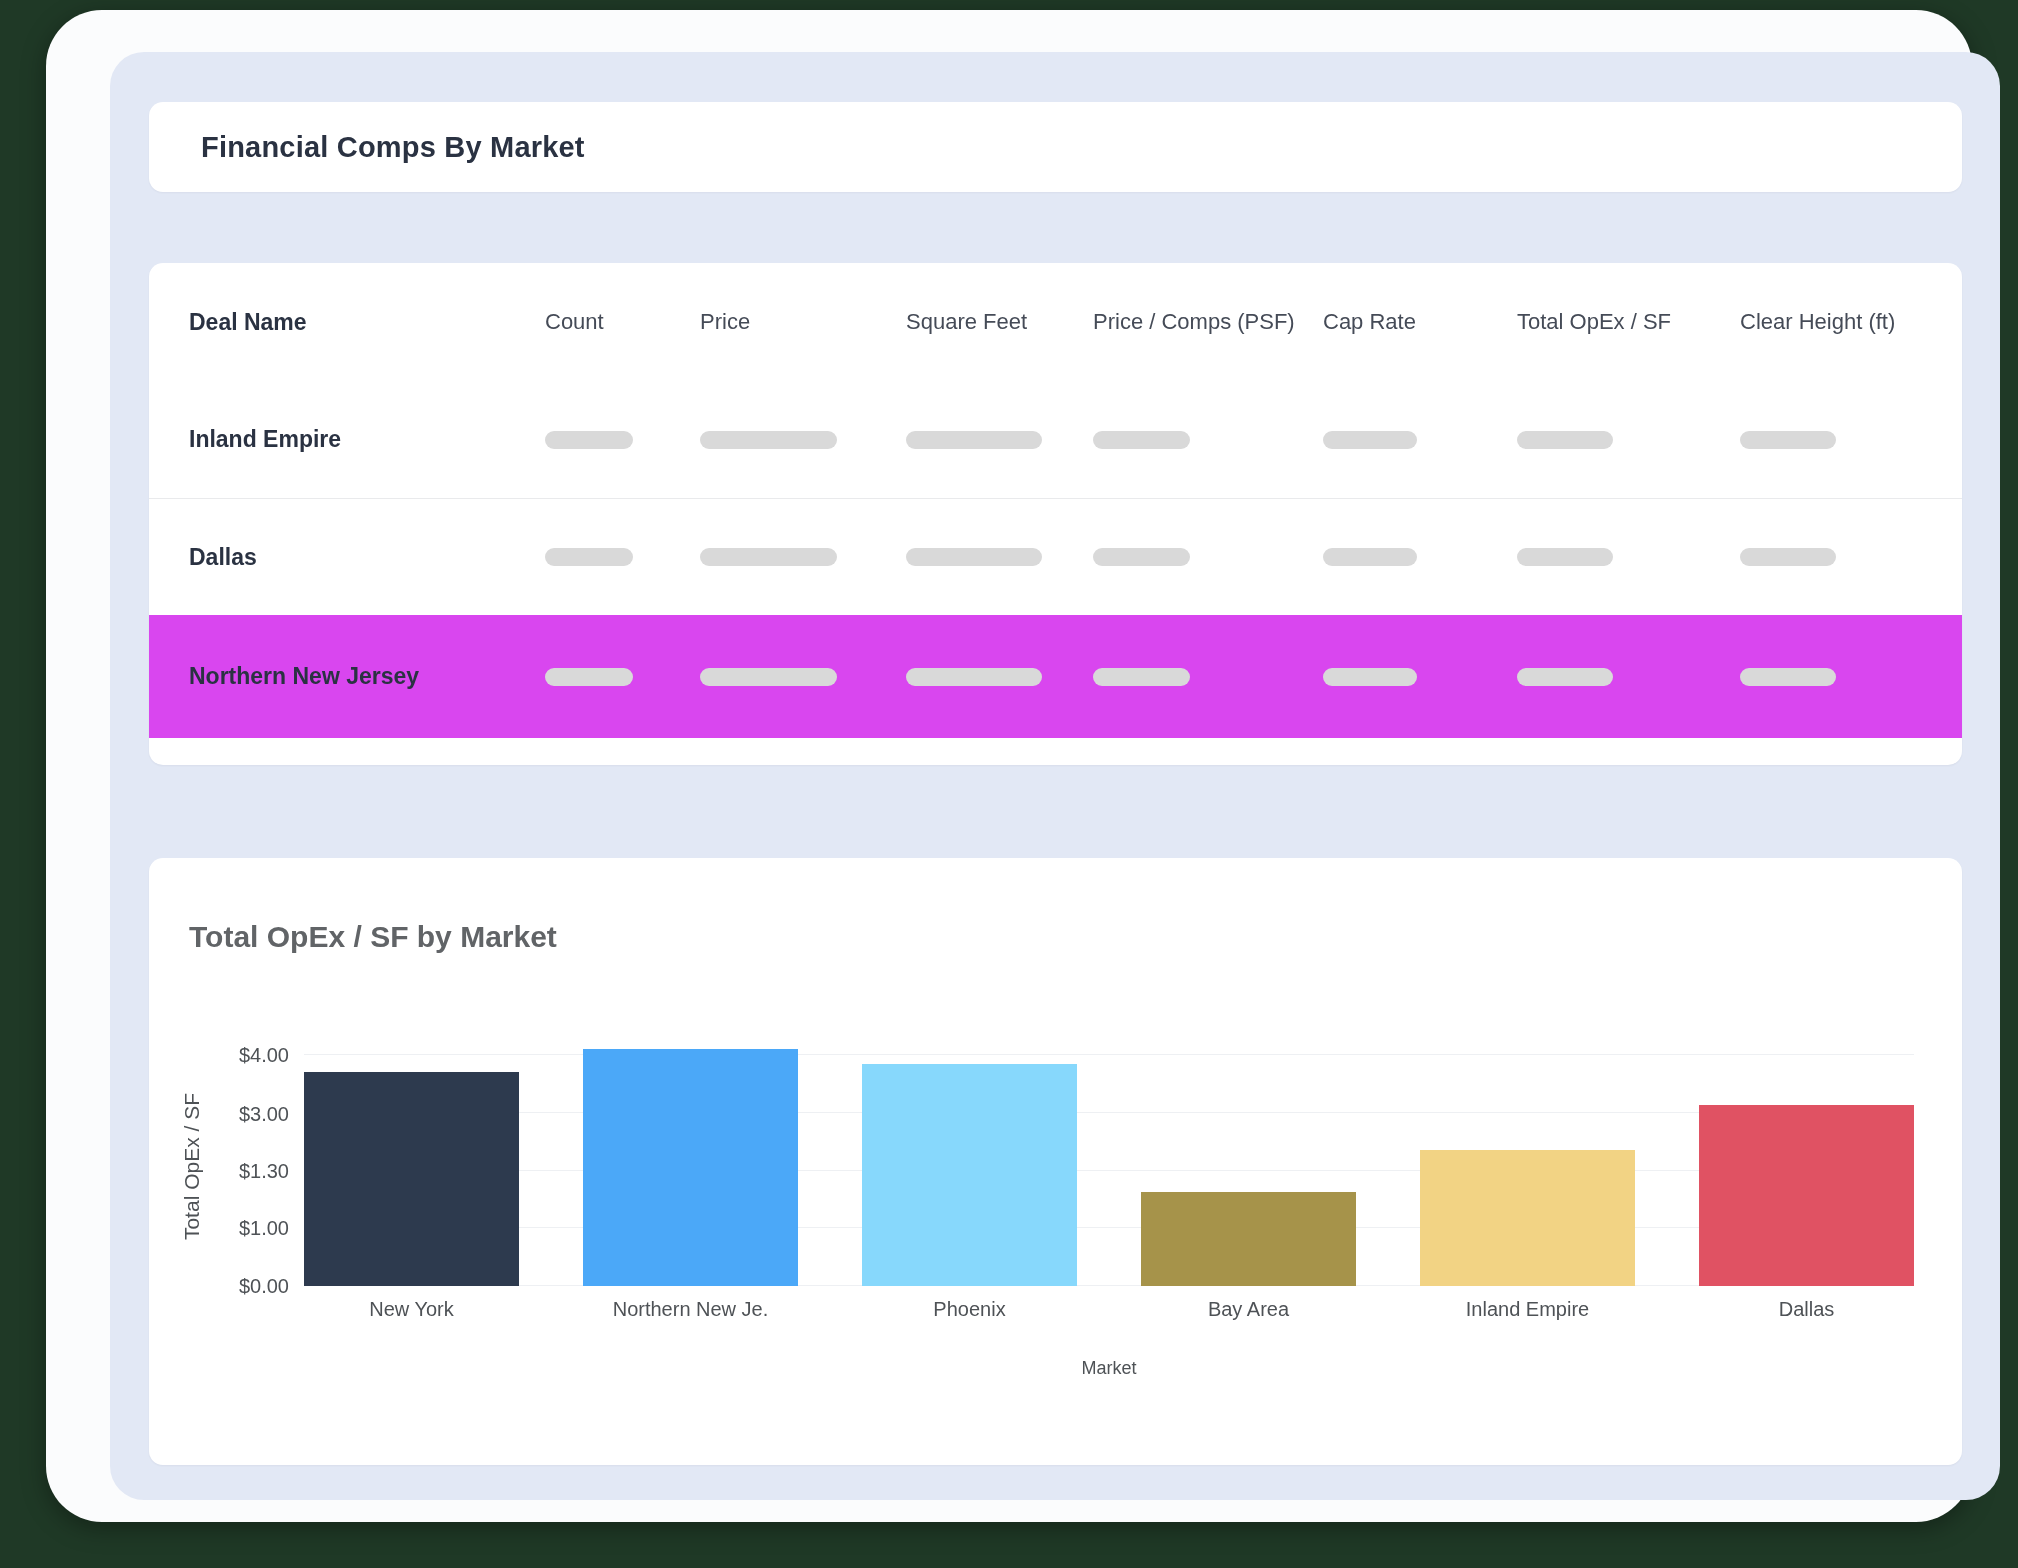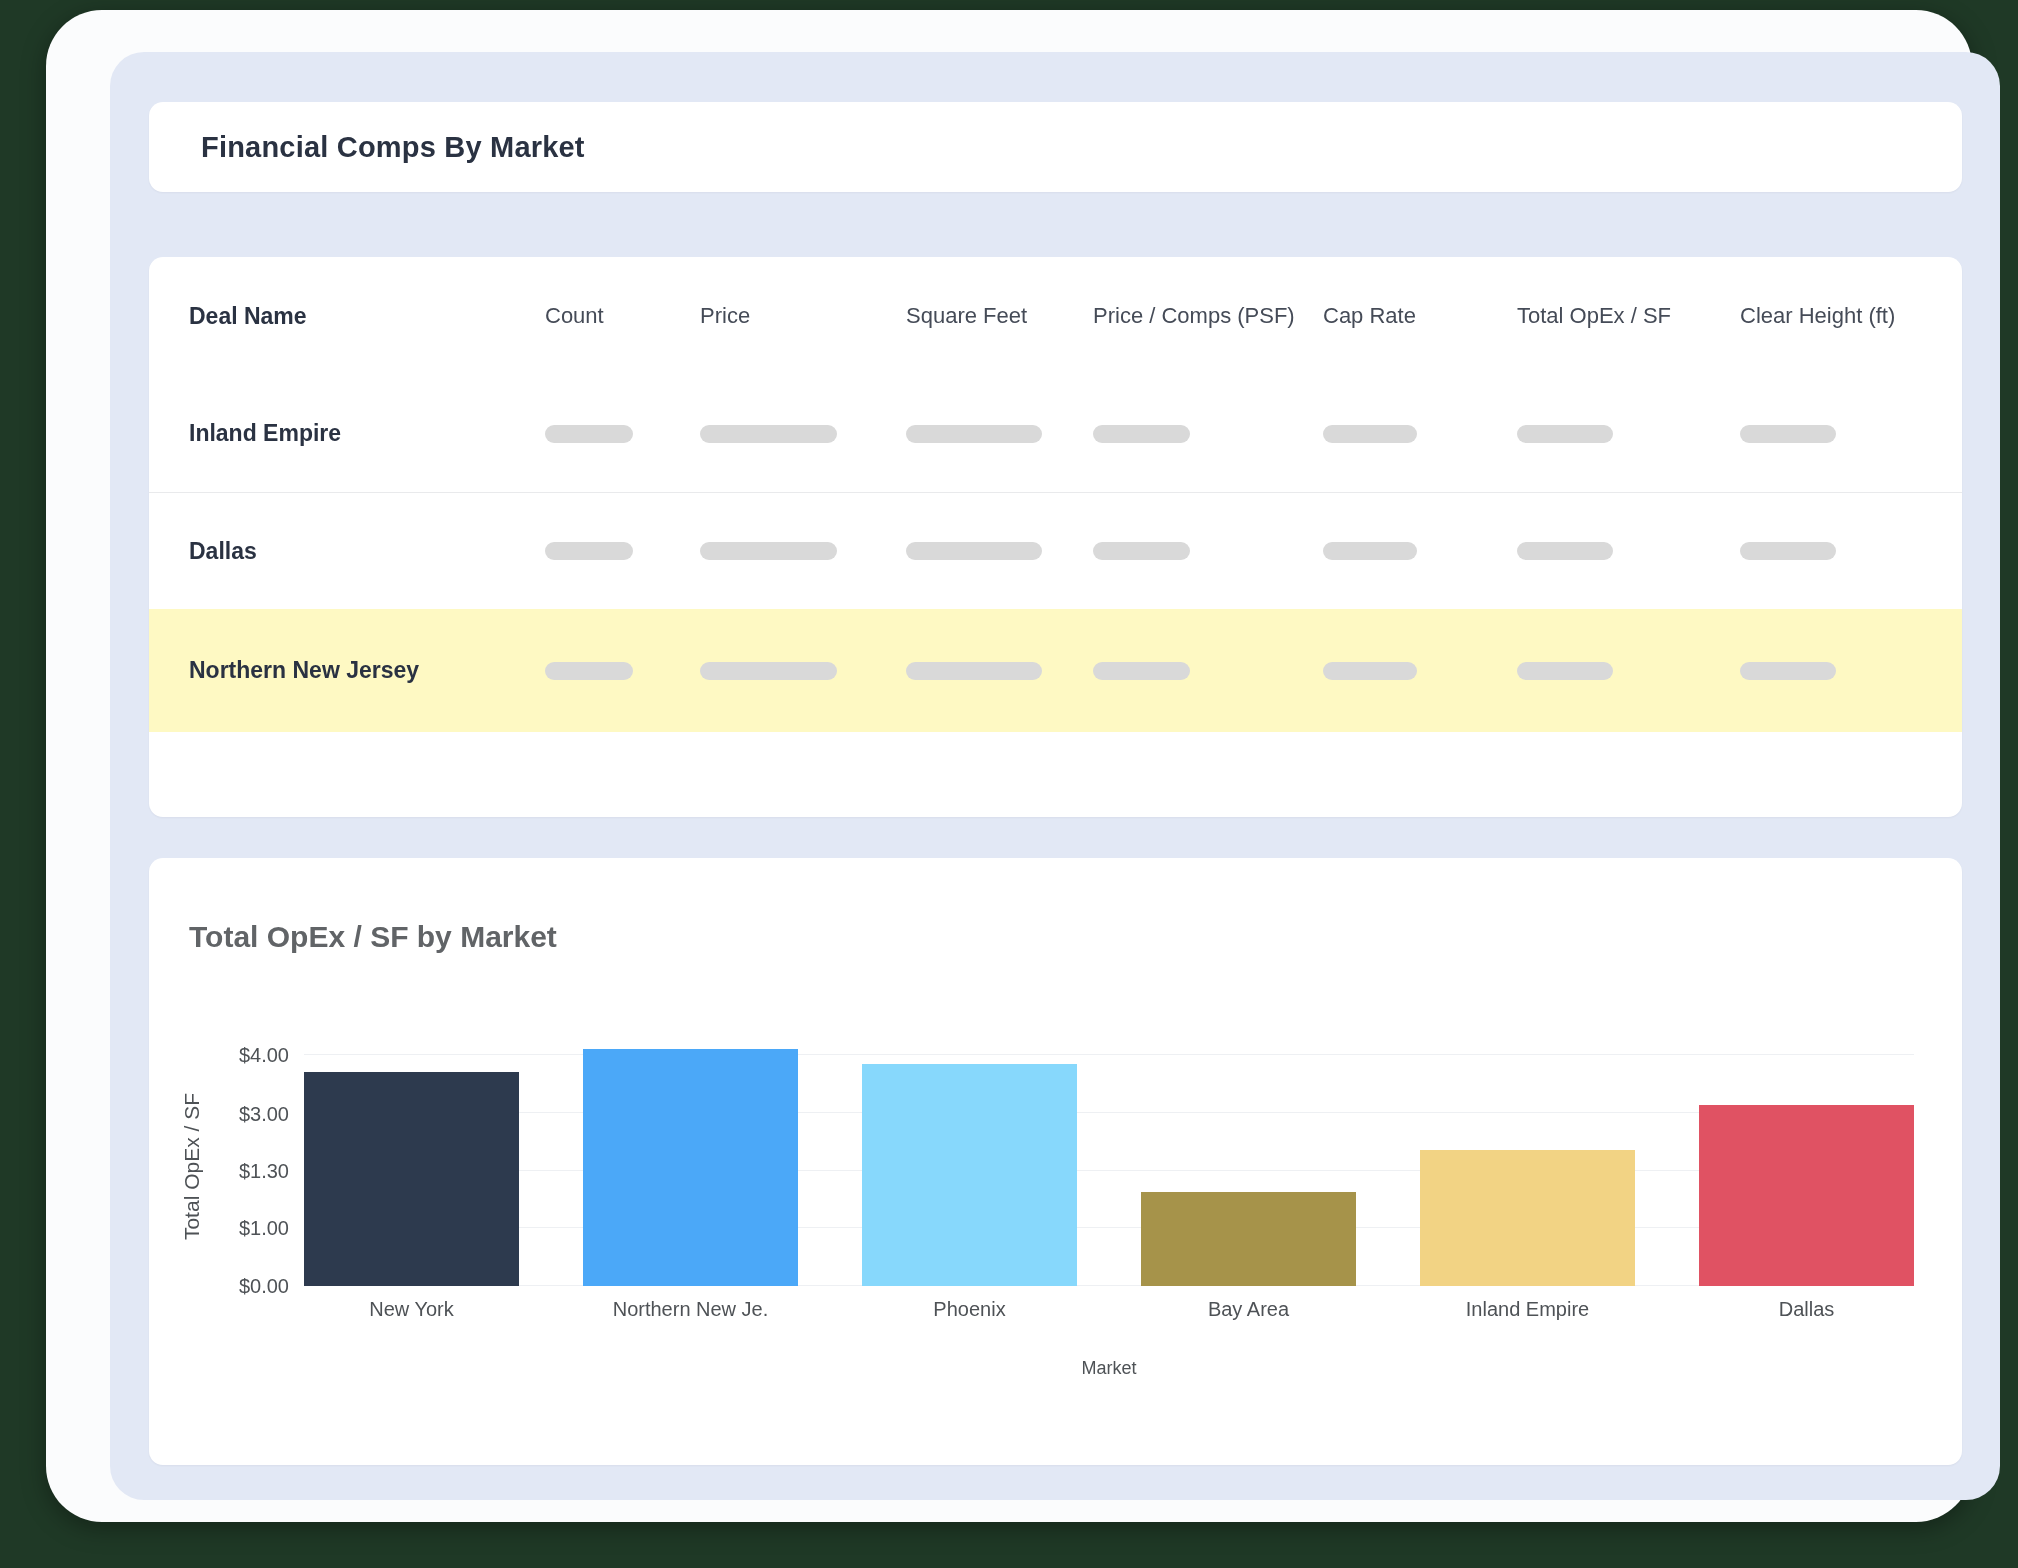--- a/index.html
+++ b/index.html
@@ -17,35 +17,35 @@
     position:absolute;left:64px;top:42px;width:1890px;height:1448px;
     background:#e2e8f5;border-radius:34px;
   }
   .card{
     position:absolute;left:39px;width:1813px;background:#ffffff;border-radius:14px;
     box-shadow:0 1px 2px rgba(30,40,60,0.05);
   }
   .title-card{top:50px;height:90px;display:flex;align-items:center;padding-left:52px;box-sizing:border-box;}
   .page-title{font-size:29px;font-weight:700;color:#2a3242;letter-spacing:0.2px;}
 
-  .table-card{top:205px;height:560px;overflow:hidden;}
+  .table-card{top:211px;height:502px;overflow:hidden;}
   .grid{
     display:grid;
     grid-template-columns:356px 155px 206px 187px 230px 194px 223px 1fr;
     align-items:center;
     padding-left:40px;padding-right:20px;box-sizing:border-box;
   }
   .thead{height:118px;}
   .thead .hcell{font-size:22px;color:#454b57;font-weight:400;}
   .thead .hcell.first{font-size:23px;color:#2a3242;font-weight:700;}
   .trow{height:117px;background:#ffffff;}
   .trow.h108{height:108px;}
   .trow.h123{height:123px;}
   .trow.highlighted{background:#dbdcde;}
-  .trow.shaded{background:#fef9c3;}
+  .trow.shaded{background:#d946ef;}
   .trow.divider{border-top:1px solid #e9eaec;}
   .rname{font-size:23px;font-weight:700;color:#2a3242;}
   .rval{font-size:22px;color:#3f4550;}
   .pill{height:18px;border-radius:9px;background:#d9d9d9;}
   .trow > div:nth-child(2) .pill{width:88px;}
   .trow > div:nth-child(3) .pill{width:137px;}
   .trow > div:nth-child(4) .pill{width:136px;}
   .trow > div:nth-child(5) .pill{width:97px;}
   .trow > div:nth-child(6) .pill{width:94px;}
   .trow > div:nth-child(7) .pill{width:96px;}

